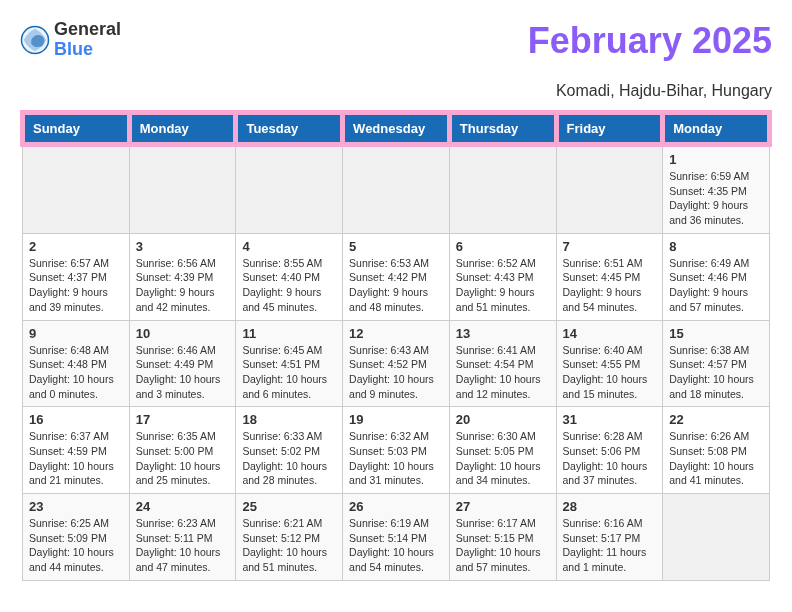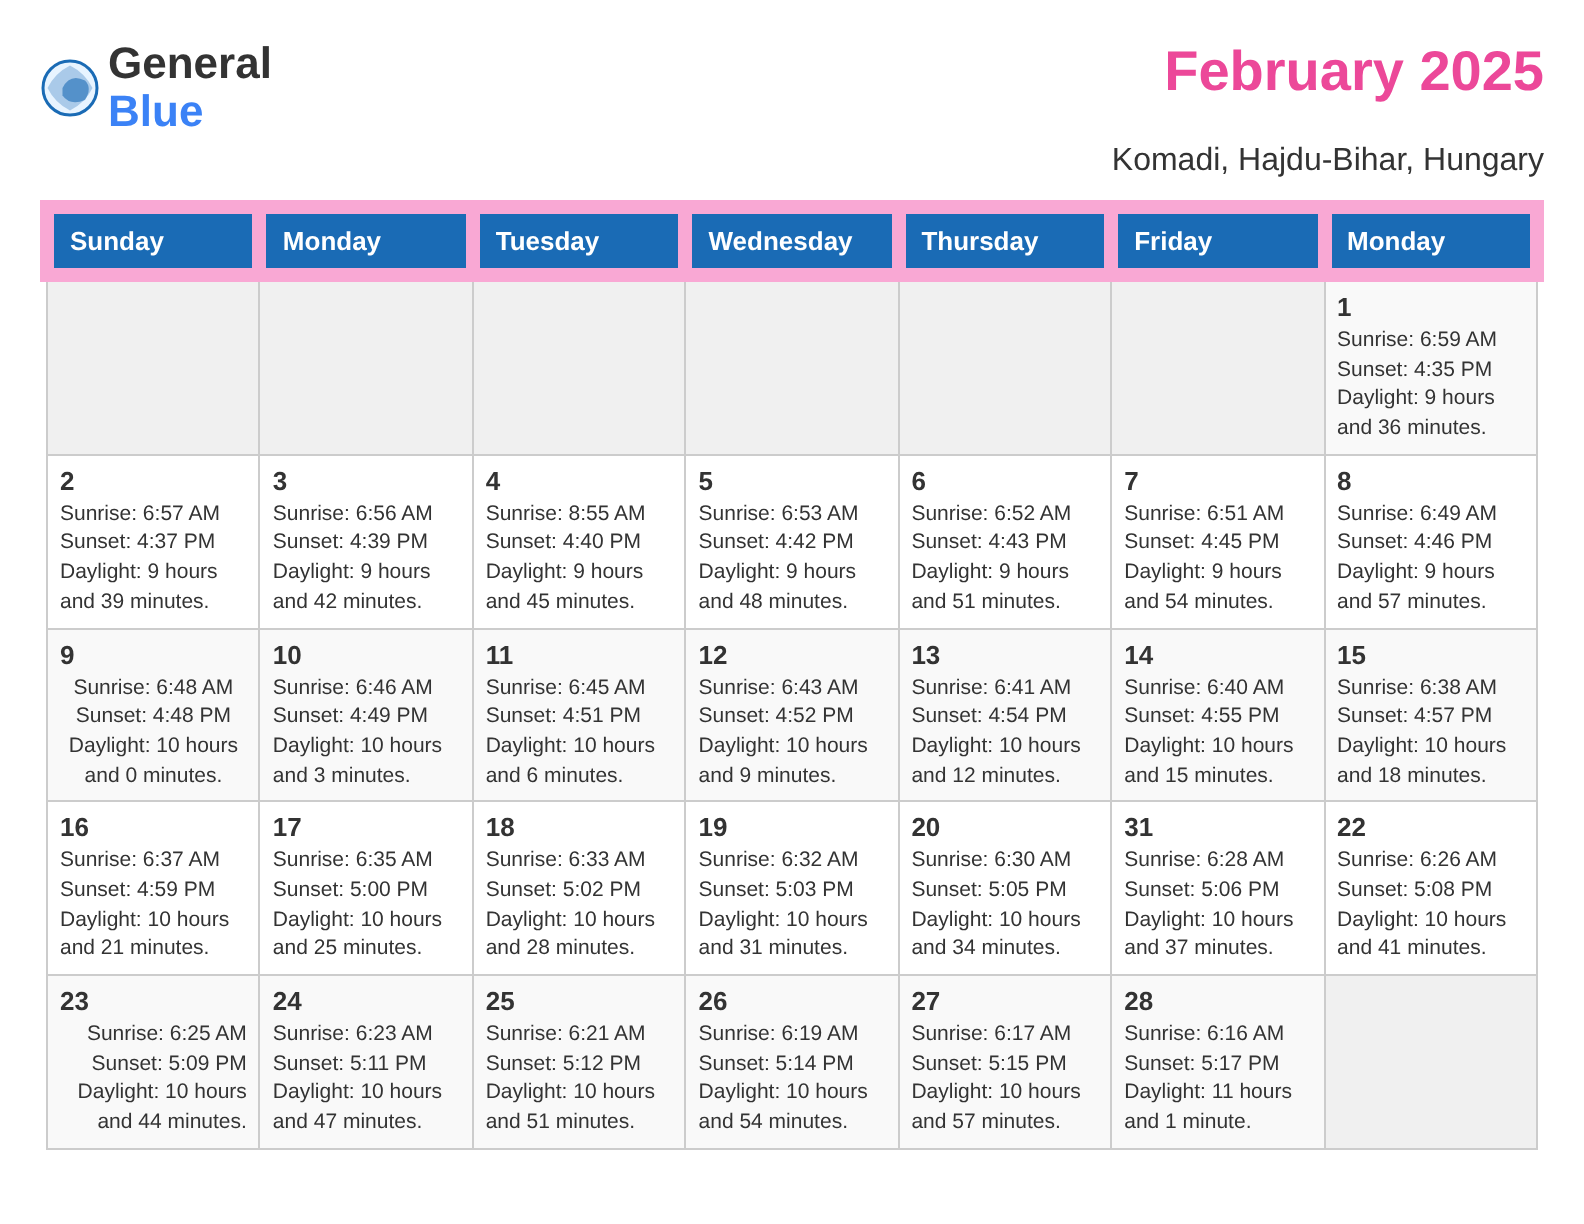--- a/index.html
+++ b/index.html
@@ -14,56 +14,56 @@
       display: flex;
       justify-content: space-between;
       align-items: flex-start;
       margin-bottom: 10px;
     }
     .logo {
       display: flex;
       align-items: center;
     }
     .logo-text {
-      font-size: 22px;
+      font-size: 18px;
       font-weight: bold;
       line-height: 1.1;
     }
     .logo-general { color: #333; }
     .logo-blue { color: #3b82f6; }
     .logo-icon {
       width: 30px;
       height: 30px;
       margin-right: 4px;
     }
     .title-block {
       text-align: right;
     }
     .month-title {
-      font-size: 28px;
+      font-size: 36px;
       font-weight: bold;
-      color: #ec4899;
+      color: #8b5cf6;
     }
     .location-title {
       font-size: 16px;
       color: #333;
       margin-top: 20px;
     }
     .calendar {
       width: 100%;
       border-collapse: collapse;
       border: 1px solid #ccc;
     }
     .calendar th {
       background-color: #1a6bb5;
       color: #fff;
       text-align: left;
       padding: 6px 8px;
       font-size: 13px;
-      border: 7px solid #f9a8d4;
+      border: 5px solid #f9a8d4;
     }
     .calendar td {
       vertical-align: top;
       padding: 5px 6px;
       border: 1px solid #ccc;
       width: calc(100% / 7);
       min-height: 80px;
       font-size: 11px;
       color: #333;
       background: #fff;
@@ -177,21 +177,21 @@
         <td>
           <span class="day-number">8</span>
           <div class="day-info" style="white-space: pre-line;">Sunrise: 6:49 AM
 Sunset: 4:46 PM
 Daylight: 9 hours and 57 minutes.</div>
         </td>
       </tr>
       <tr>
         <td>
           <span class="day-number">9</span>
-          <div class="day-info" style="white-space: pre-line; text-align: center;">Sunrise: 6:48 AM
+          <div class="day-info" style="white-space: pre-line;">Sunrise: 6:48 AM
 Sunset: 4:48 PM
 Daylight: 10 hours and 0 minutes.</div>
         </td>
         <td>
           <span class="day-number">10</span>
           <div class="day-info" style="white-space: pre-line;">Sunrise: 6:46 AM
 Sunset: 4:49 PM
 Daylight: 10 hours and 3 minutes.</div>
         </td>
         <td>
@@ -265,21 +265,21 @@
         <td>
           <span class="day-number">22</span>
           <div class="day-info" style="white-space: pre-line;">Sunrise: 6:26 AM
 Sunset: 5:08 PM
 Daylight: 10 hours and 41 minutes.</div>
         </td>
       </tr>
       <tr>
         <td>
           <span class="day-number">23</span>
-          <div class="day-info" style="white-space: pre-line; text-align: right;">Sunrise: 6:25 AM
+          <div class="day-info" style="white-space: pre-line;">Sunrise: 6:25 AM
 Sunset: 5:09 PM
 Daylight: 10 hours and 44 minutes.</div>
         </td>
         <td>
           <span class="day-number">24</span>
           <div class="day-info" style="white-space: pre-line;">Sunrise: 6:23 AM
 Sunset: 5:11 PM
 Daylight: 10 hours and 47 minutes.</div>
         </td>
         <td>

